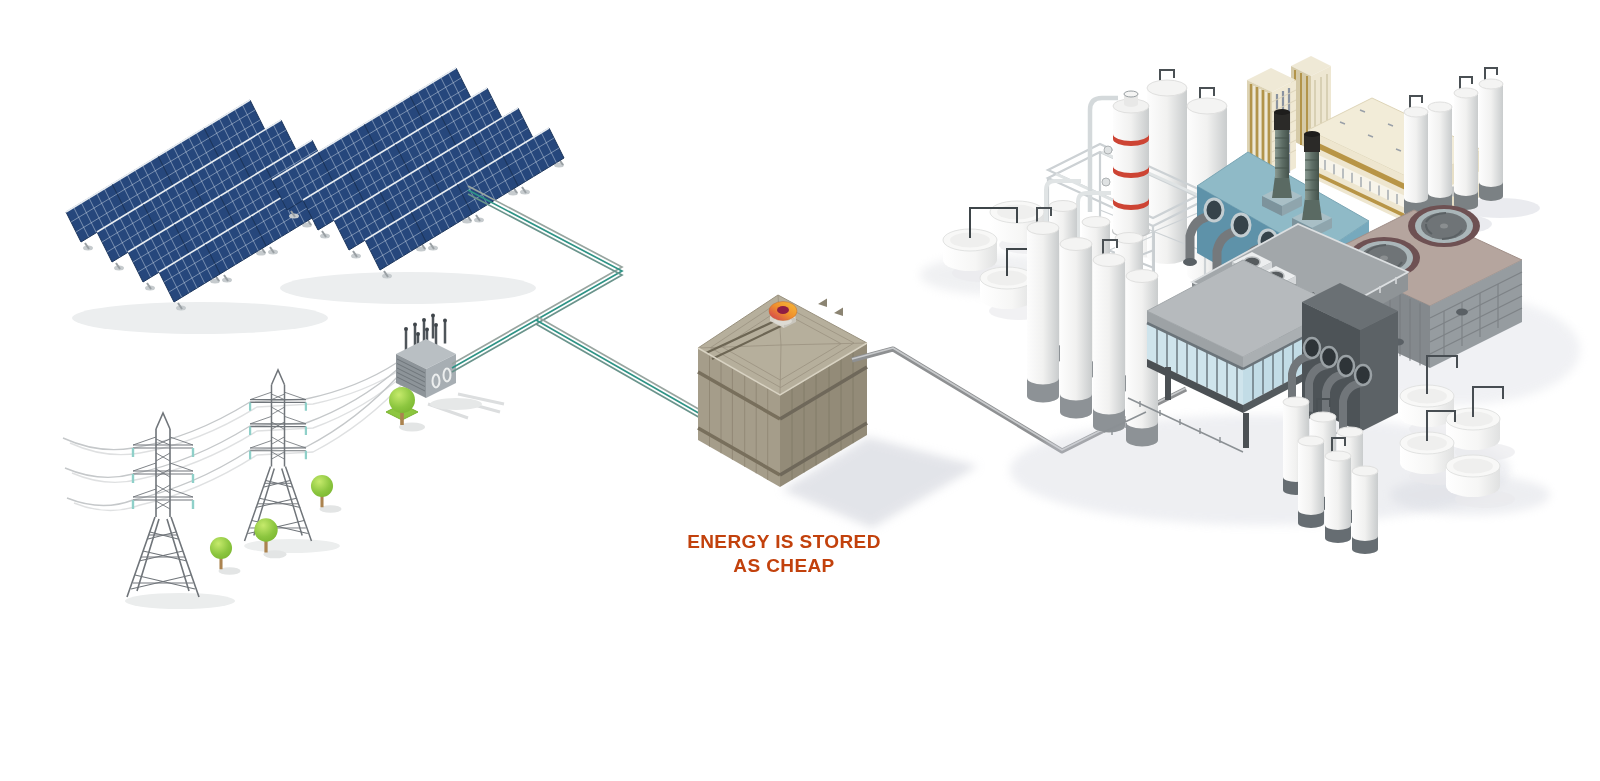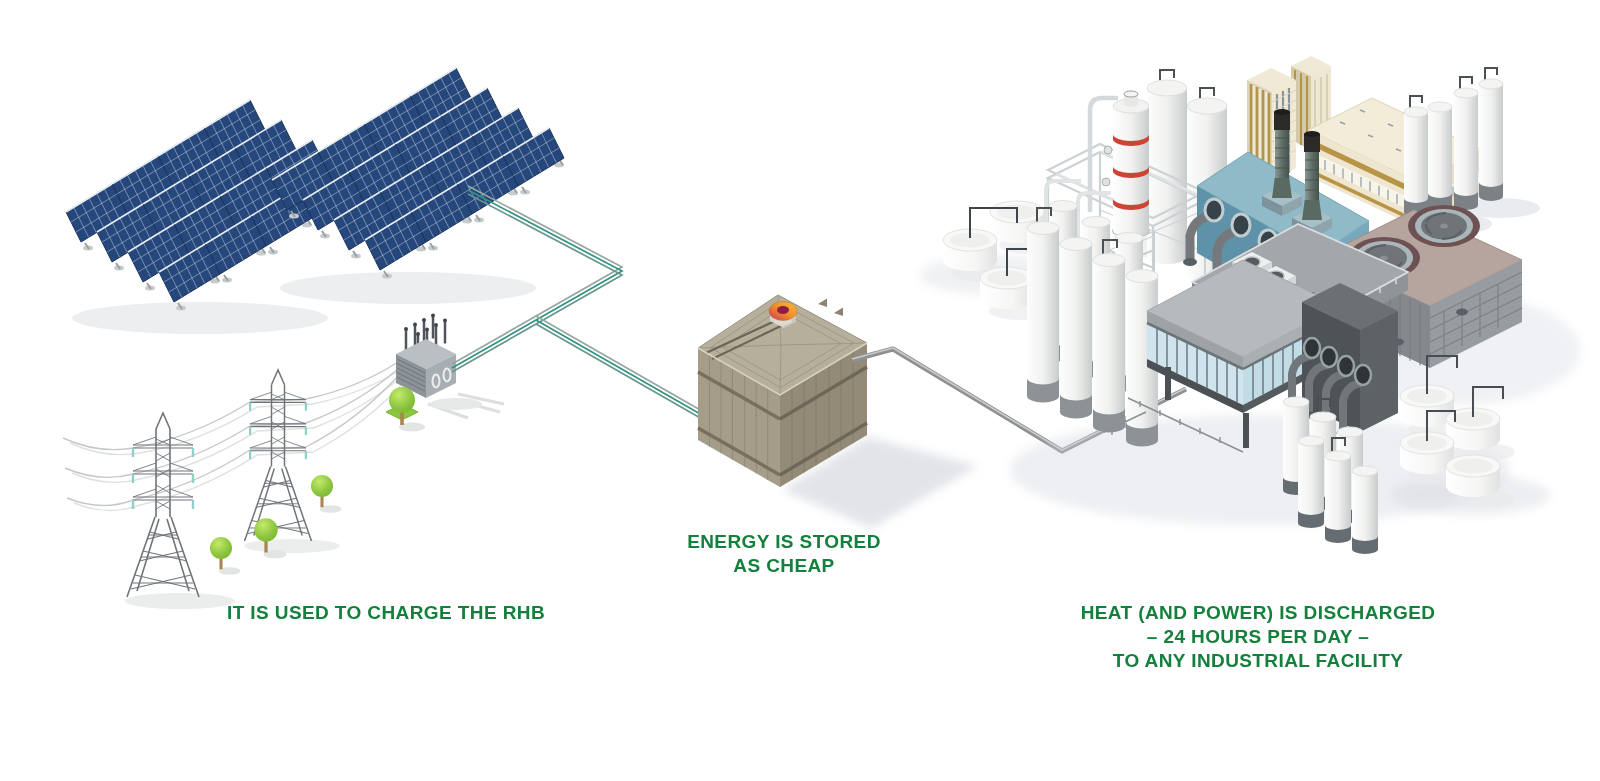--- a/index.html
+++ b/index.html
@@ -1,19 +1,19 @@
 <!DOCTYPE html>
 <html><head>
 <meta charset="utf-8">
 <style>
   html,body{margin:0;padding:0;background:#ffffff;}
   .stage{position:relative;width:1600px;height:781px;background:#ffffff;overflow:hidden;
          font-family:"Liberation Sans", sans-serif;}
   .stage svg{position:absolute;left:0;top:0;}
-  .cap{position:absolute;transform:translateX(-50%);text-align:center;color:#15803d;
+  .cap{position:absolute;transform:translateX(-50%);text-align:center;color:#c2410c;
        font-weight:bold;font-size:19px;line-height:24px;letter-spacing:.4px;white-space:nowrap;}
 </style>
 </head>
 <body>
 
 <div class="stage">
 <svg width="1600" height="781" viewBox="0 0 1600 781">
 <defs>
   <linearGradient id="cyl" x1="0" y1="0" x2="1" y2="0">
     <stop offset="0" stop-color="#fdfdfd"></stop>
@@ -499,24 +499,18 @@
     <use href="#ftank" x="1473" y="419"></use>
     <use href="#ftank" x="1427" y="443"></use>
     <use href="#ftank" x="1473" y="466"></use>
     <path d="M1427,394 v-38 h30 v12 M1473,417 v-30 h30 v12 M1427,441 v-30 h28 v11" stroke="#474d52" stroke-width="2" fill="none"></path>
   </g>
 </g>
 
 </svg>
 
 <div class="cap" style="left:386px;top:601px;">
-  <div>IT IS USED TO CHARGE THE RHB</div>
 </div>
 <div class="cap" style="left:784px;top:530px;">
   <div>ENERGY IS STORED</div>
   <div>AS CHEAP</div>
 </div>
-<div class="cap" style="left:1258px;top:601px;">
-  <div>HEAT (AND POWER) IS DISCHARGED</div>
-  <div>– 24 HOURS PER DAY –</div>
-  <div>TO ANY INDUSTRIAL FACILITY</div>
 </div>
-</div>
 
 </body></html>

